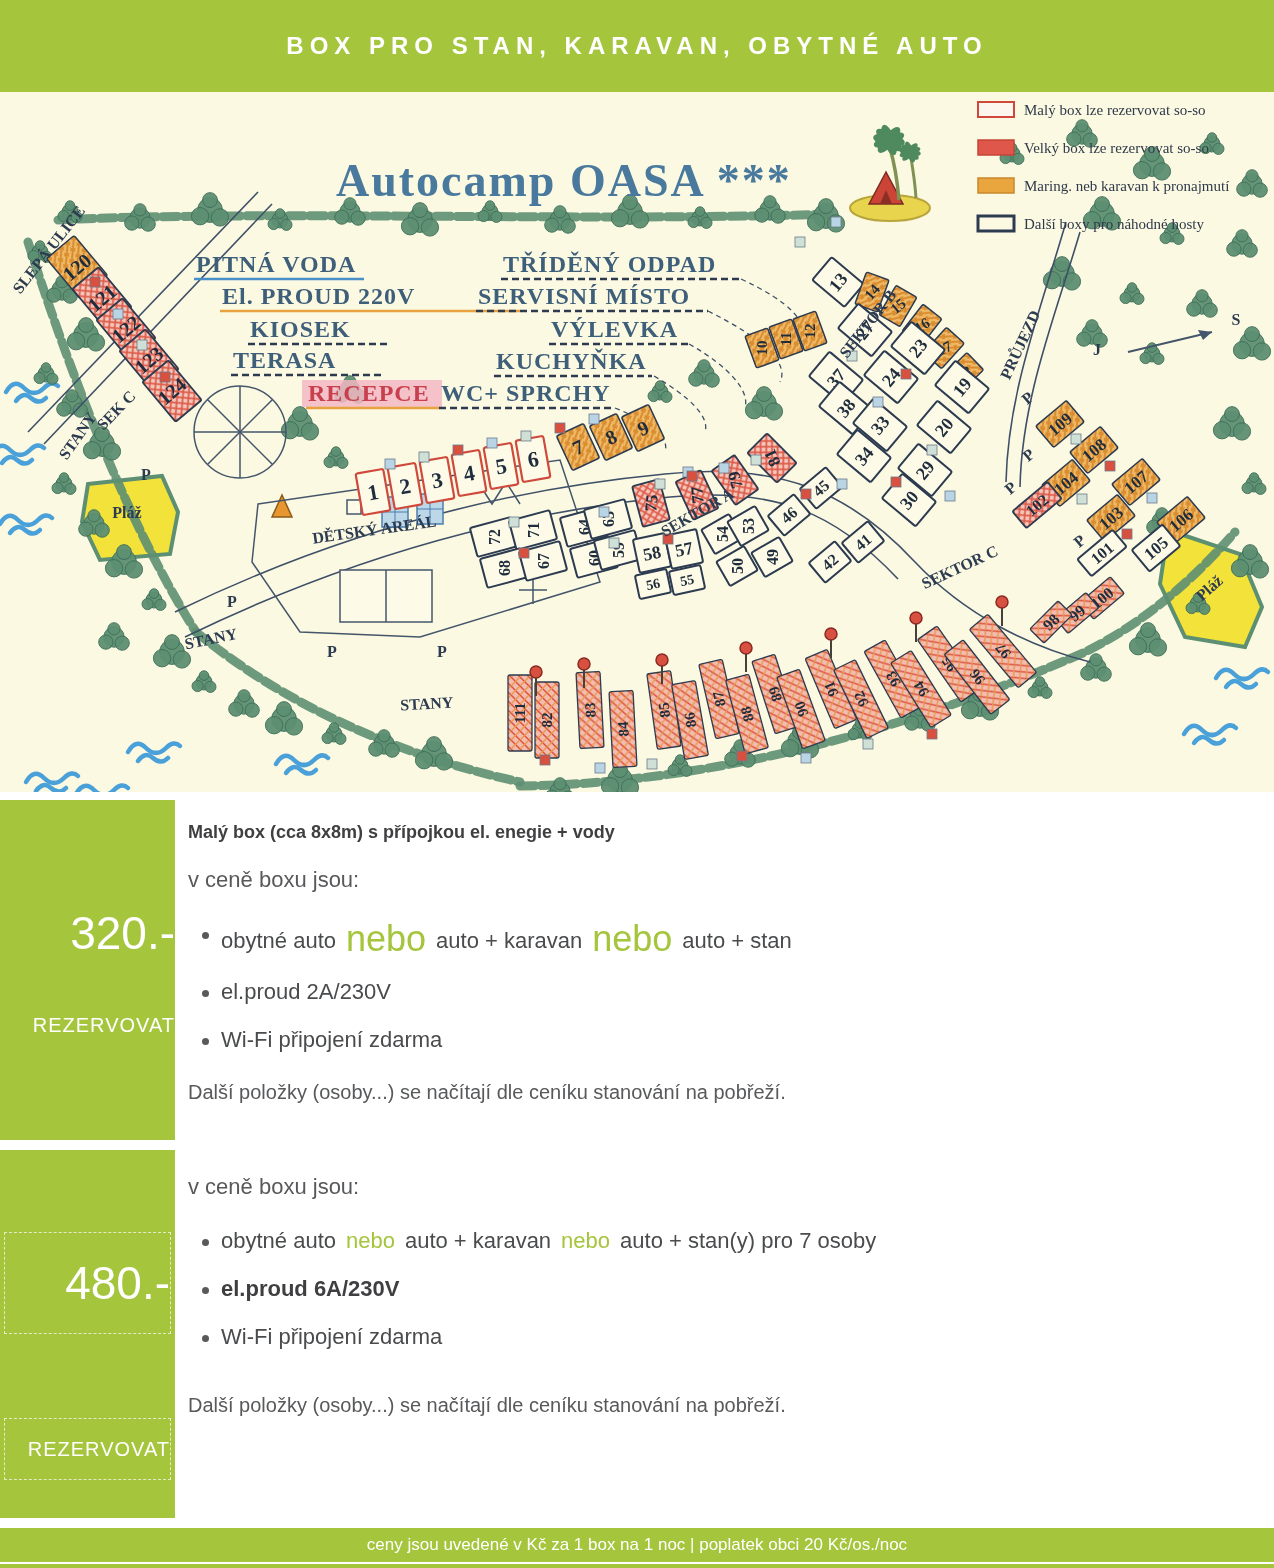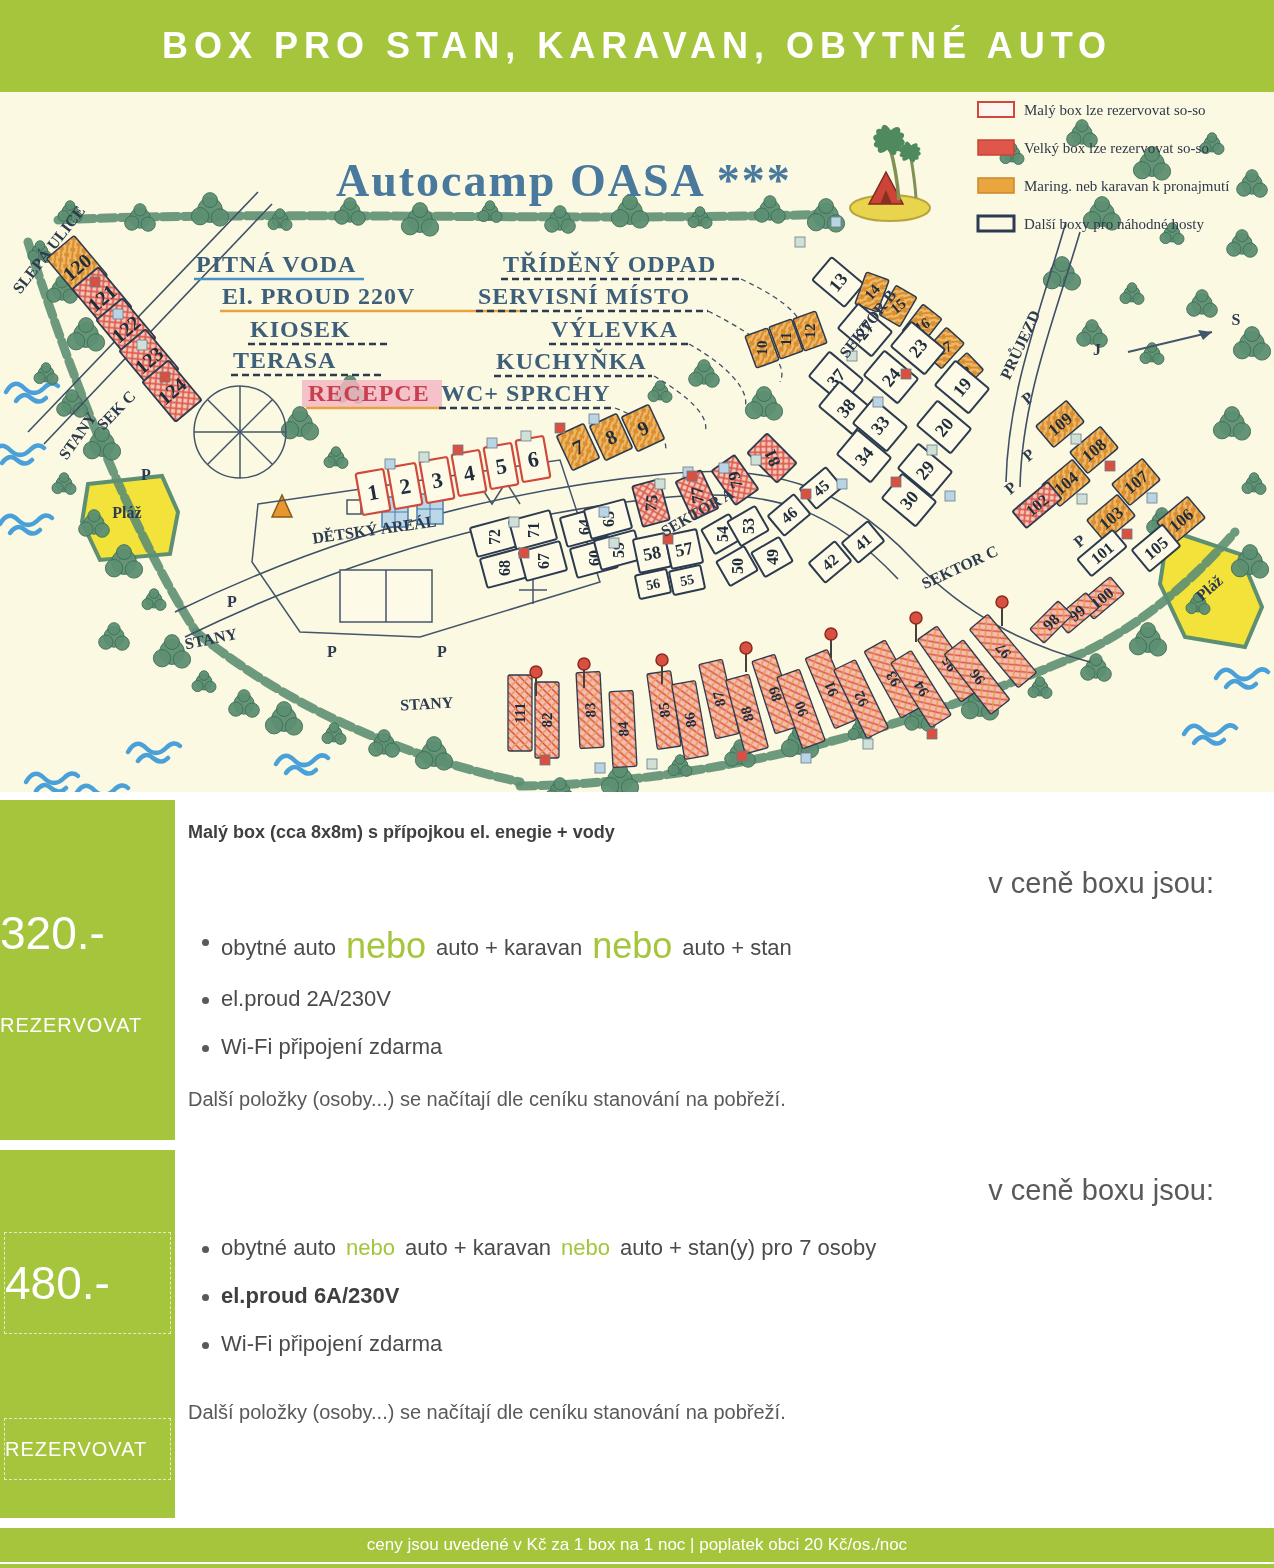--- a/index.html
+++ b/index.html
@@ -1,19 +1,19 @@
 <!DOCTYPE html>
 <html><head>
 <meta charset="utf-8">
 <style>
   html,body{margin:0;padding:0;background:#fff;}
   .page{width:1274px;font-family:"Liberation Sans",sans-serif;}
   
   .hdr{height:92px;background:#a5c53c;display:flex;align-items:center;justify-content:center;}
-  .hdr h1{margin:0;color:#fff;font-size:36px;font-weight:700;letter-spacing:6px;}
+  .hdr h1{margin:0;color:#fff;font-size:24px;font-weight:700;letter-spacing:6px;}
   
   .map-wrap{height:700px;background:#fcf9e2;position:relative;overflow:hidden;}
   .map-wrap svg{display:block;}
   
   .map-title{font:700 46px "Liberation Serif",serif;fill:#49799c;letter-spacing:2px;}
   .fac{font:700 24px "Liberation Serif",serif;fill:#3e5f7a;letter-spacing:1px;}
   .fac-red{fill:#c8404e;}
   .area{font:700 16px "Liberation Serif",serif;fill:#2c3b50;}
   .bxnum{font-weight:700;font-family:"Liberation Serif",serif;fill:#1f2c3c;}
   .legend-t{font:15px "Liberation Serif",serif;fill:#2e3a4a;}
@@ -23,32 +23,32 @@
   .road{stroke:#3e5068;stroke-width:1.6;fill:none;}
   .leader{stroke:#3e5068;stroke-width:1.3;fill:none;stroke-dasharray:5 4;}
   .pg{stroke:#44566b;stroke-width:1.5;fill:none;}
   
   .sec{display:flex;background:#fff;}
   .sec1{height:340px;}
   .sec2{height:368px;}
   .gap{height:8px;background:#fff;}
   .gap10{height:10px;background:#fff;}
   .side{width:175px;background:#a5c53c;position:relative;flex:none;color:#fff;}
-  .price{position:absolute;width:100%;text-align:left;font-size:46px;}
-  .reserve{position:absolute;width:100%;text-align:left;font-size:20px;letter-spacing:1px;cursor:pointer;}
+  .price{position:absolute;width:100%;text-align:right;font-size:46px;}
+  .reserve{position:absolute;width:100%;text-align:right;font-size:20px;letter-spacing:1px;cursor:pointer;}
   .s1 .price{top:106px;}
   .s1 .reserve{top:214px;}
   .dashbox{position:absolute;left:4px;right:4px;border:1px dashed #e3ecc4;display:flex;align-items:center;justify-content:center;}
   .s2 .price-box{top:82px;height:100px;}
   .s2 .price-box .price{position:static;}
   .s2 .reserve-box{top:268px;height:60px;}
   .s2 .reserve-box .reserve{position:static;}
   .content{flex:1;padding:0 60px 0 13px;}
   .content h2{margin:22px 0 0 0;font-size:18px;color:#3f3f41;font-weight:700;}
-  .intro{margin:24px 0 0 0;color:#58595b;font-size:29px;text-align:right;}
+  .intro{margin:24px 0 0 0;color:#58595b;font-size:22px;}
   ul.feat{list-style:none;margin:28px 0 0 0;padding:0 0 0 14px;}
   ul.feat li{position:relative;padding-left:19px;color:#4a4b4d;font-size:22px;margin-bottom:22px;}
   ul.feat li::before{content:'';position:absolute;left:0;top:11px;width:7px;height:7px;border-radius:50%;background:#58595b;}
   ul.feat li.b{font-weight:700;color:#3f3f41;}
   .nebo{color:#a5c53c;margin:0 10px;}
   .nebo-big{font-size:36px;line-height:1;vertical-align:-3px;}
   .note{margin:28px 0 0 0;color:#58595b;font-size:20px;}
   .sec2 .note{margin-top:44px;}
   
   .ftr{height:34px;background:#a5c53c;display:flex;align-items:center;justify-content:center;color:#fff;font-size:17px;}

